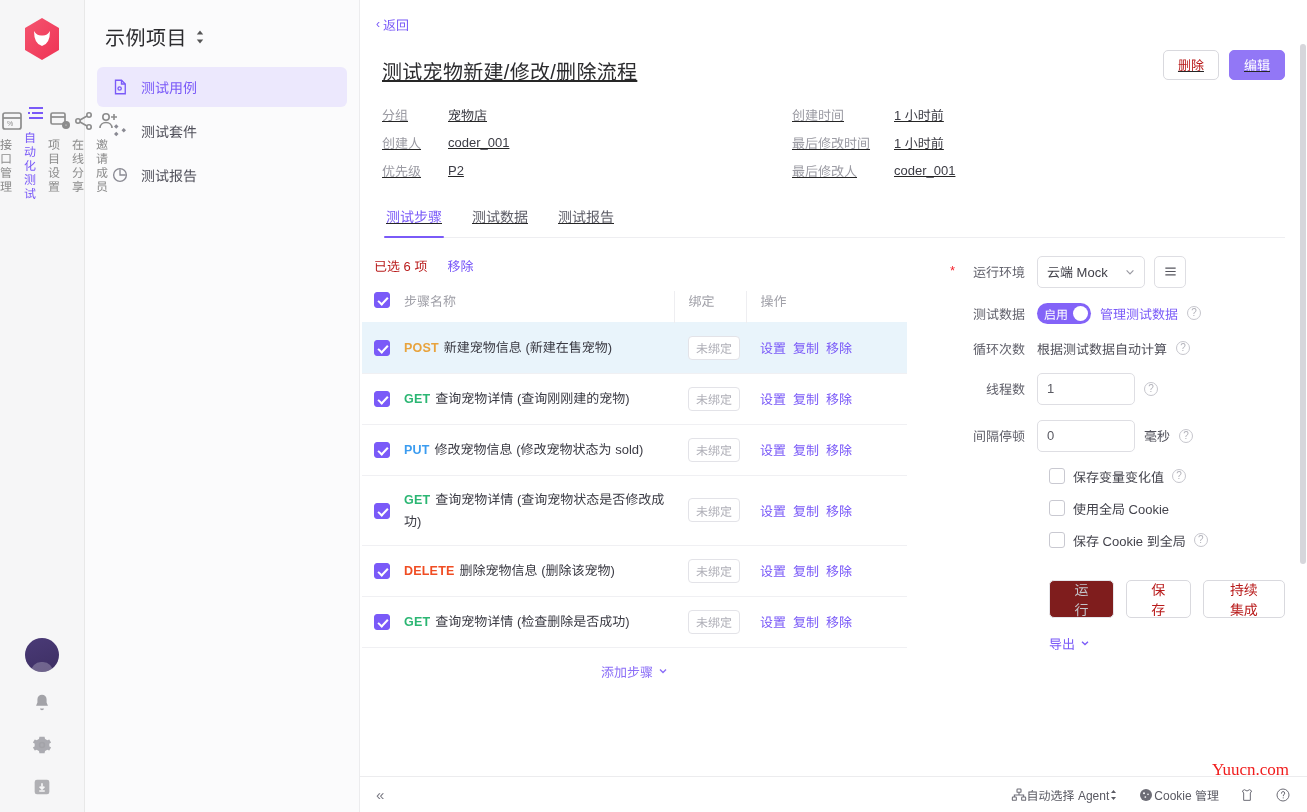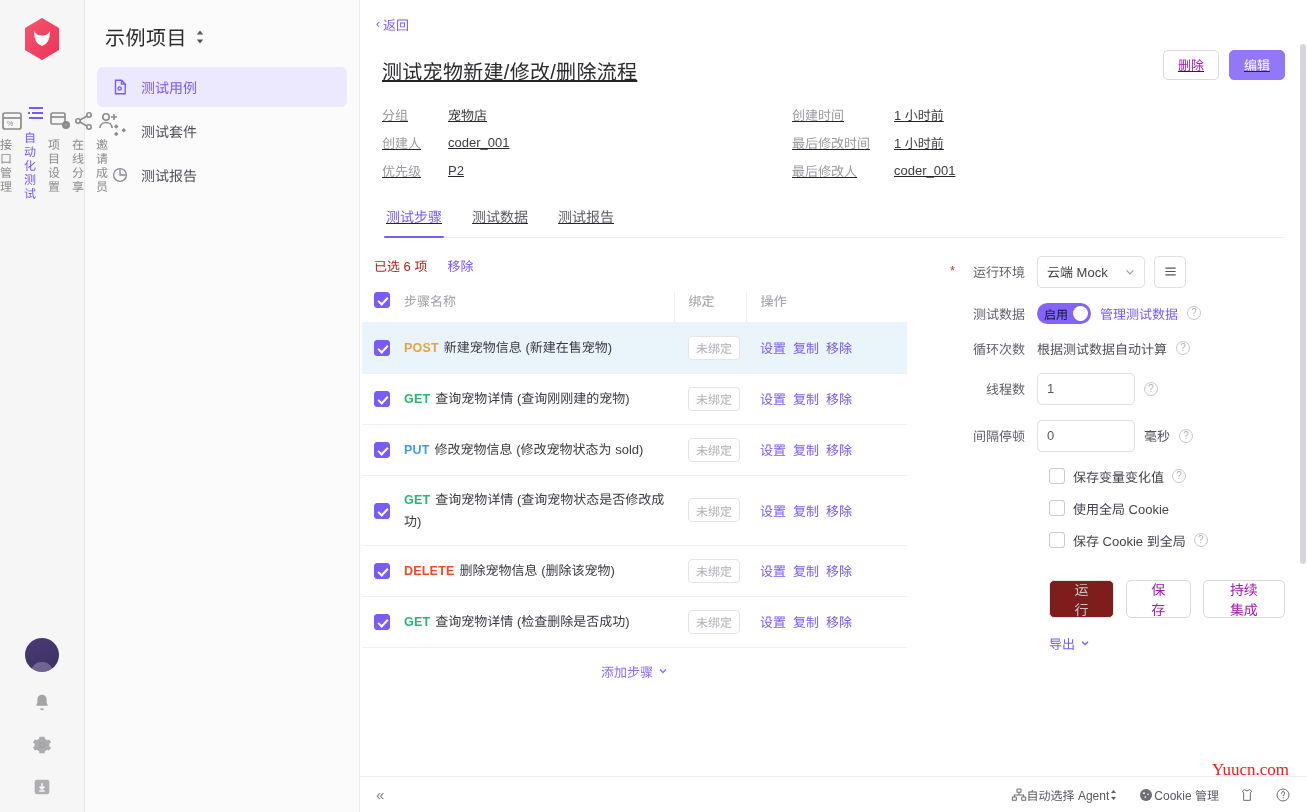--- a/index.html
+++ b/index.html
@@ -79,21 +79,21 @@
   .back-link { display: inline-flex; align-items: center; gap: 3px; color: #7a5af8;
                font-size: 13px; cursor: pointer; }
   .back-link .chev { font-size: 12px; line-height: 1; }
 
   .head { padding: 12px 22px 0 22px; position: relative; text-decoration: underline; }
   .head-title-row { display: flex; align-items: flex-start; justify-content: space-between; }
   .page-title { font-size: 20px; color: #2b2b2e; font-weight: 400; letter-spacing: .3px;
                 margin: 10px 0 0 0; }
   .head-btns { display: flex; gap: 10px; padding-top: 4px; }
   .btn {
-    border: 1px solid #d9d9de; background: #fff; color: #a21caf;
+    border: 1px solid #d9d9de; background: #fff; color: #b91c1c;
     border-radius: 5px; font-size: 13px; padding: 0 14px; height: 30px;
     display: inline-flex; align-items: center; justify-content: center; cursor: pointer;
     font-family: inherit;
   }
   .btn.primary { background: #9277f6; border-color: #9277f6; color: #fff; }
   .btn.disabled { color: #c3c3c8; background: #7f1d1d; border-color: #e6e6ea; cursor: default; }
 
   .meta { display: flex; margin-top: 20px; }
   .meta-col { display: flex; flex-direction: column; gap: 9px; }
   .meta-col.c1 { width: 410px; }
@@ -172,21 +172,21 @@
   }
   .icon-btn {
     border: 1px solid #dedee3; border-radius: 5px; width: 32px; height: 32px;
     display: inline-flex; align-items: center; justify-content: center;
     color: #55555e; cursor: pointer; background: #fff;
   }
   .switch {
     display: inline-flex; align-items: center; background: #8363f8;
     border-radius: 11px; height: 21px; padding: 0 3px 0 7px; gap: 5px; cursor: pointer;
   }
-  .switch .sw-txt { color: #0f172a; font-size: 12px; }
+  .switch .sw-txt { color: #ffffff; font-size: 12px; }
   .switch .knob { width: 15px; height: 15px; border-radius: 50%; background: #fff; }
   .link { color: #7a5af8; font-size: 13px; cursor: pointer; }
   .help {
     width: 14px; height: 14px; border-radius: 50%; border: 1px solid #c6c6cd;
     color: #b2b2ba; font-size: 10px; line-height: 12px; text-align: center;
     display: inline-block; cursor: pointer; flex: 0 0 14px;
   }
   .static-txt { font-size: 13px; color: #50505a; }
   .inputbox {
     border: 1px solid #dedee3; border-radius: 5px; height: 32px; width: 98px;

